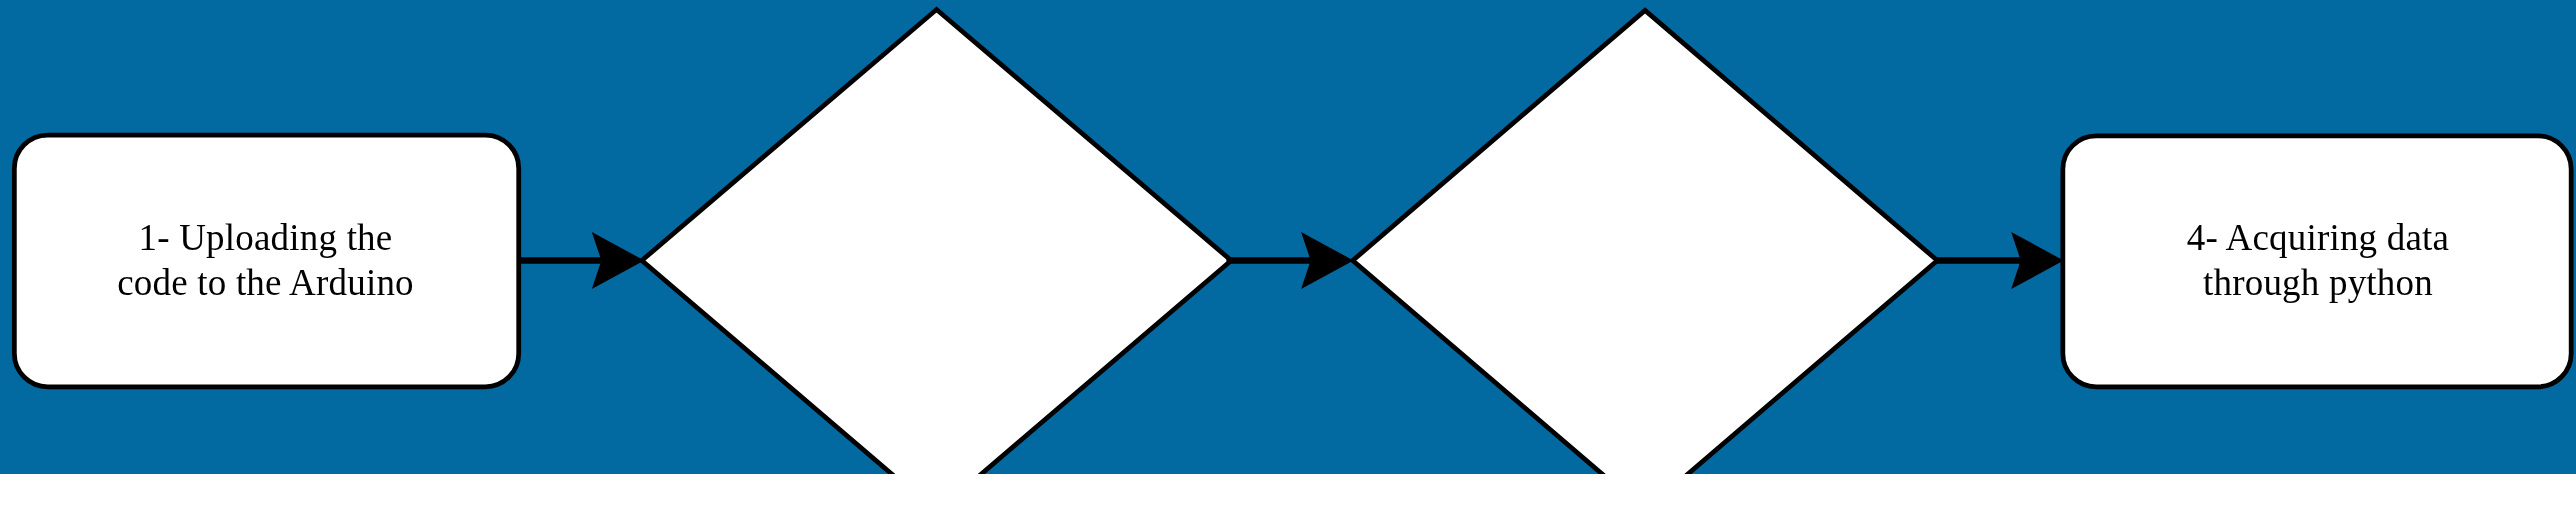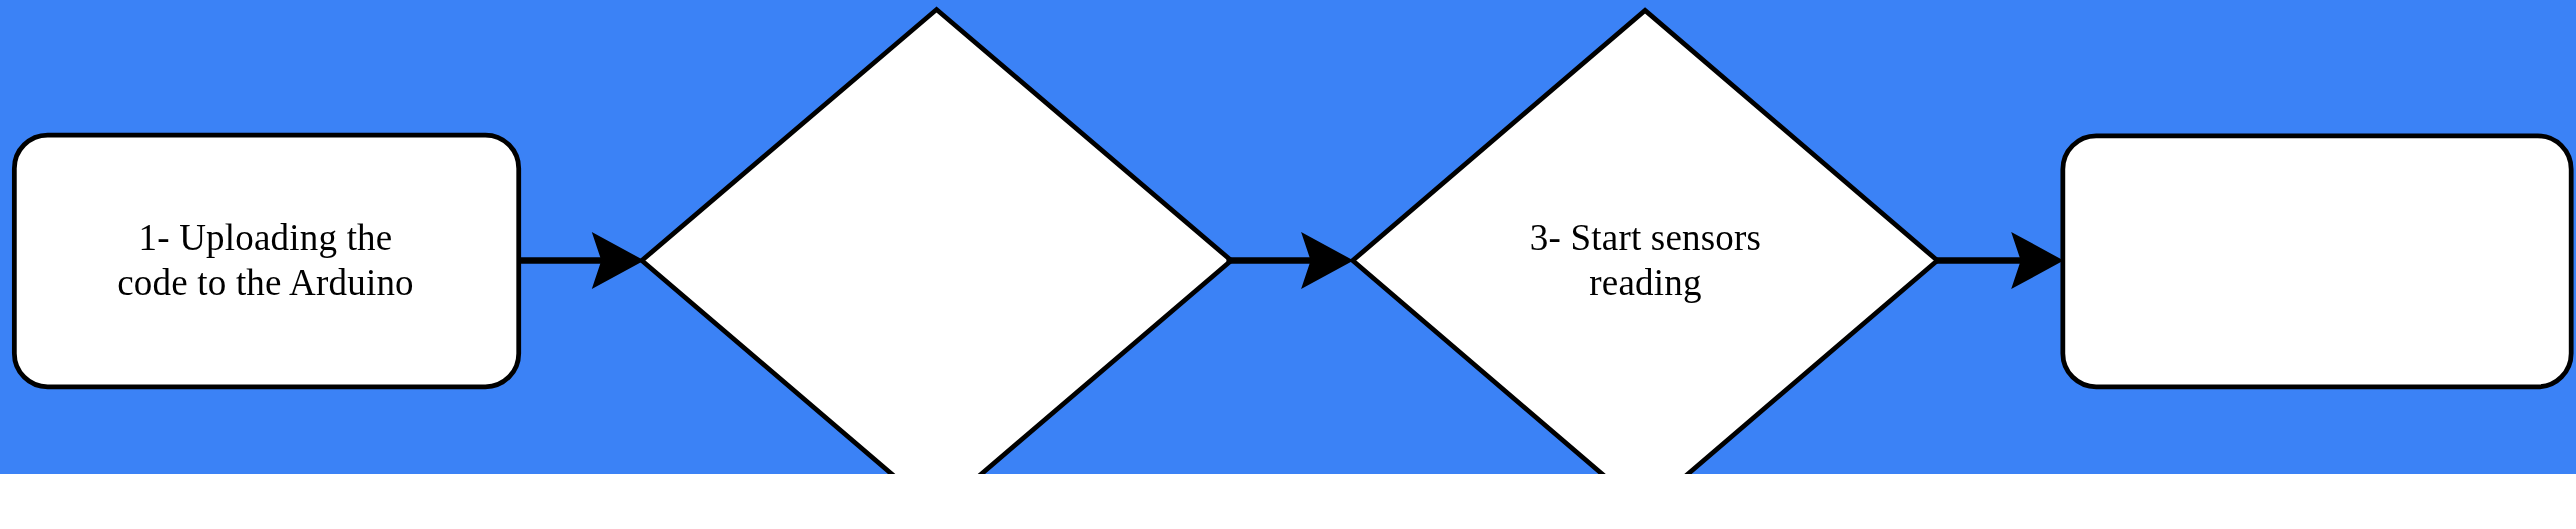--- a/index.html
+++ b/index.html
@@ -7,21 +7,21 @@
     padding: 0;
     background: #ffffff;
   }
   body {
     font-family: "Liberation Serif", "DejaVu Serif", serif;
   }
   #flowchart-canvas {
     position: relative;
     width: 2576px;
     height: 474px;
-    background: #3b82f6;
+    background: #0369a1;
     overflow: hidden;
   }
   #flow-svg {
     position: absolute;
     left: 0;
     top: 0;
     width: 2576px;
     height: 529px;
     display: block;
   }
@@ -96,18 +96,18 @@
       <polygon points="2597,328 2531,292 2543,328 2531,364" fill="#000000"></polygon>
     </g>
 
     <rect x="2596" y="171" width="640" height="316" rx="42" ry="42" fill="#ffffff" stroke="#000000" stroke-width="6"></rect>
   </svg>
 
   <div class="node-label" id="label-step-1">1- Uploading the
 code to the Arduino</div>
 
 
-  <div class="node-label" id="label-step-3">3- Start sensors
-reading</div>
 
+  <div class="node-label" id="label-step-4">4- Acquiring data
+through python</div>
 
 </div>
 
 
 </body></html>

